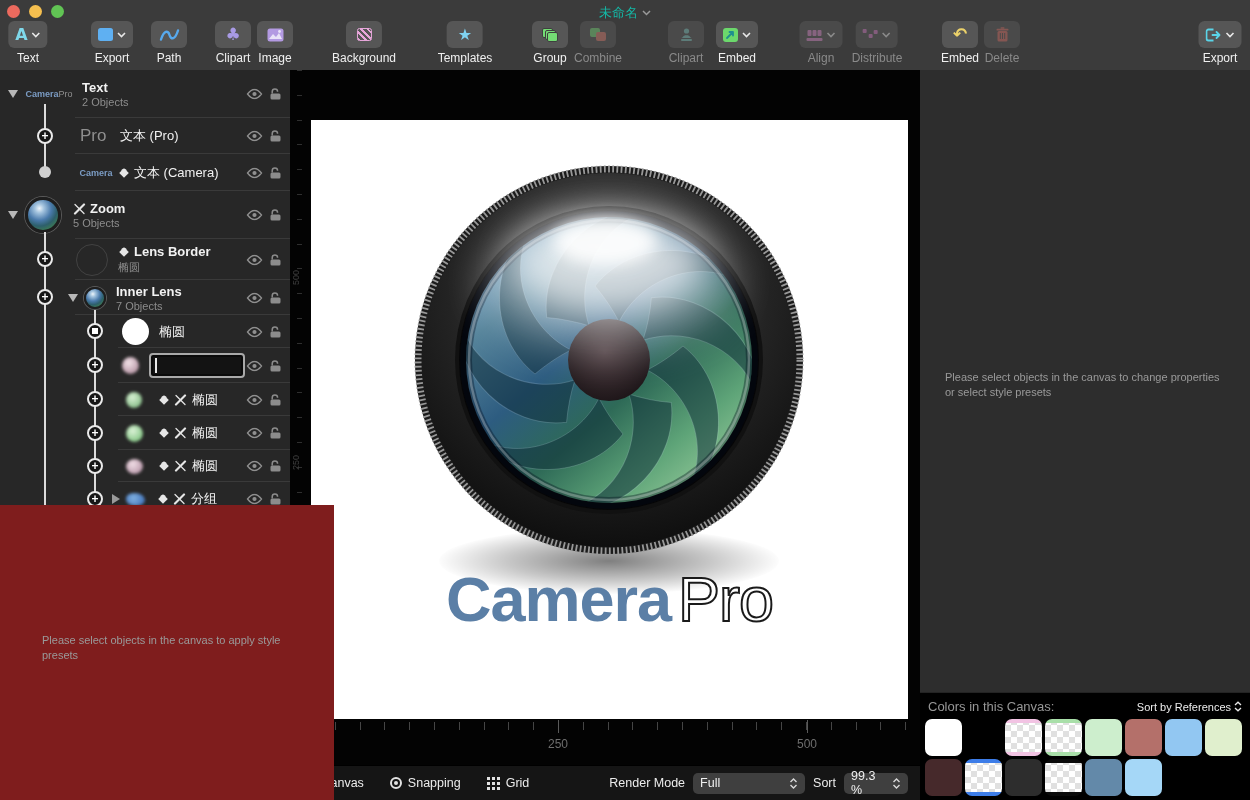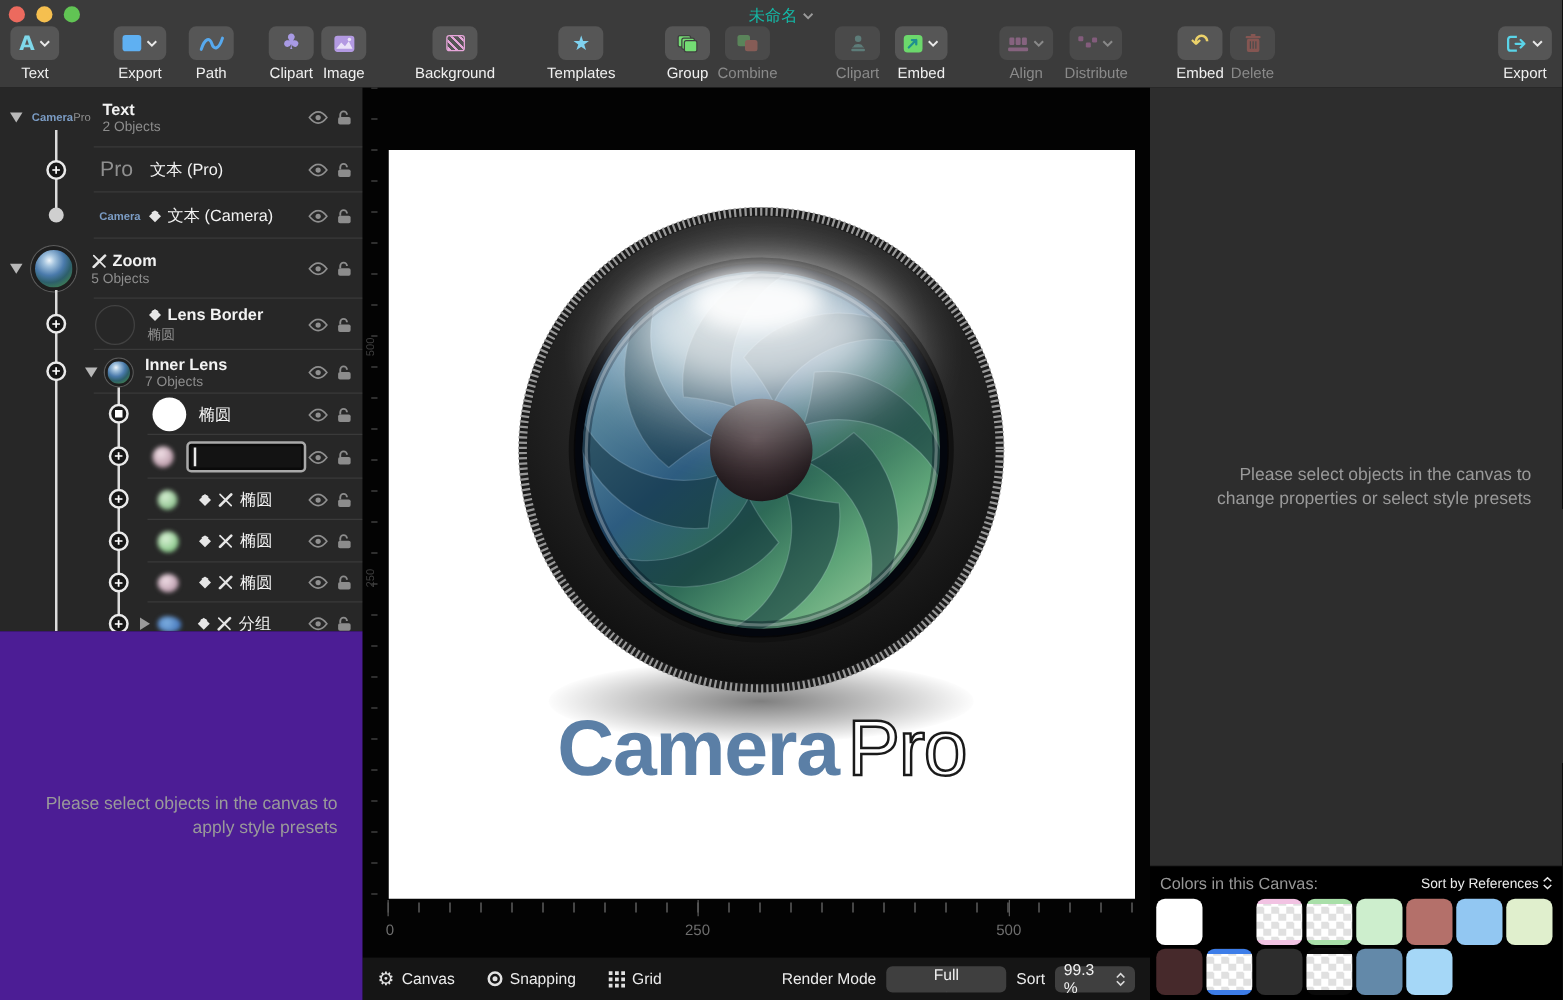--- a/index.html
+++ b/index.html
@@ -74,22 +74,22 @@
   .thumb-lens { border-radius:50%; border:3px solid #1e1e1e; box-shadow:0 0 0 1px #5a5a5a;
     background:radial-gradient(circle at 38% 28%, #eef5fa 0%, #a3c3de 16%, #4a7aab 42%, #2d5f6b 62%, #3c7a55 80%, #15231b 97%); }
   .thumb-outline { width:32px; height:32px; border-radius:50%; border:1px solid #424242; }
   .thumb-white { width:27px; height:27px; border-radius:50%; background:#fff; }
   .blur-dot { border-radius:50%; filter:blur(1.5px); }
 
   .rename-field { width:96px; height:25px; border:2px solid #a9a9a9; border-radius:4px; background:#131313;
                   box-shadow:inset 0 0 0 2px #0a0a0a; display:flex; align-items:center; }
   .caret { width:2px; height:15px; background:#e8e8e8; margin-left:4px; }
 
-  .presets-panel { position:absolute; left:0; top:505px; width:290px; height:295px; background:#4c1d95; z-index:2; }
-  .panel-msg { color:#9a9a9a; font-size:14px; text-align:right; line-height:1.35; }
+  .presets-panel { position:absolute; left:0; top:505px; width:334px; height:295px; background:#7f1d1d; z-index:2; }
+  .panel-msg { color:#9a9a9a; font-size:11px; text-align:left; line-height:1.35; }
   .presets-panel .panel-msg { width:250px; margin:128px auto 0; }
 
   
   .canvas-region { position:absolute; left:290px; top:70px; width:630px; height:730px; background:#030303; z-index:1; }
   .vruler { position:absolute; left:7px; top:0; width:5px; height:650px;
             background:repeating-linear-gradient(to bottom,#2f2f2f 0 1px, rgba(0,0,0,0) 1px 24.8px); }
   .vruler-num { position:absolute; left:1px; color:#3f3f3f; font-size:9px; writing-mode:vertical-rl; transform:rotate(180deg); }
   .artboard { position:absolute; left:21px; top:50px; width:597px; height:599px; background:#ffffff; }
   .lens-wrap { position:absolute; left:103px; top:45px; width:390px; height:390px; }
   .lens-shadow { position:absolute; left:128px; top:408px; width:340px; height:66px; border-radius:50%;
@@ -109,21 +109,21 @@
                display:flex; align-items:center; padding:0 12px; color:#ececec; font-size:12.5px; }
   .sb-item { display:flex; align-items:center; gap:6px; margin-right:26px; }
   .gear { font-family:"DejaVu Sans",sans-serif; font-size:15px; color:#e2e2e2; line-height:1; }
   .snap-ico { width:12px; height:12px; border:2px solid #e2e2e2; border-radius:50%; position:relative; }
   .snap-ico::after { content:""; position:absolute; left:2px; top:2px; width:4px; height:4px; border-radius:50%; background:#e2e2e2; }
   .grid-ico { width:13px; height:13px; position:relative; }
   .grid-ico::before { content:""; position:absolute; width:3px; height:3px; background:#e2e2e2;
       box-shadow:5px 0 #e2e2e2,10px 0 #e2e2e2,0 5px #e2e2e2,5px 5px #e2e2e2,10px 5px #e2e2e2,0 10px #e2e2e2,5px 10px #e2e2e2,10px 10px #e2e2e2; }
   .sb-right { margin-left:auto; display:flex; align-items:center; gap:8px; }
   .select-box { height:21px; background:#3f3f3f; border-radius:5px; display:flex; align-items:center; padding:0 7px; gap:6px; }
-  .select-box.render { width:96px;flex-direction:column; } .select-box.zoomv { width:64px; }
+  .select-box.render { width:112px; } .select-box.zoomv { width:64px; }
   .select-box .val { flex:1; font-size:12.5px; color:#f0f0f0; }
 
   
   .right-panel { position:absolute; left:920px; top:70px; width:330px; height:730px; background:#2d2d2d; z-index:2; }
   .right-panel .panel-msg { width:280px; margin:300px auto 0; }
   .colors-panel { position:absolute; left:0; bottom:0; width:330px; height:108px; background:#000000; border-top:1px solid #232323; }
   .cp-head { display:flex; align-items:center; padding:6px 8px 5px; }
   .cp-title { color:#979797; font-size:13px; flex:1; }
   .cp-sort { color:#ececec; font-size:11px; display:flex; align-items:center; gap:3px; }
   .swatch-grid { display:grid; grid-template-columns:repeat(8,37px); gap:3px; padding:0 5px; }

